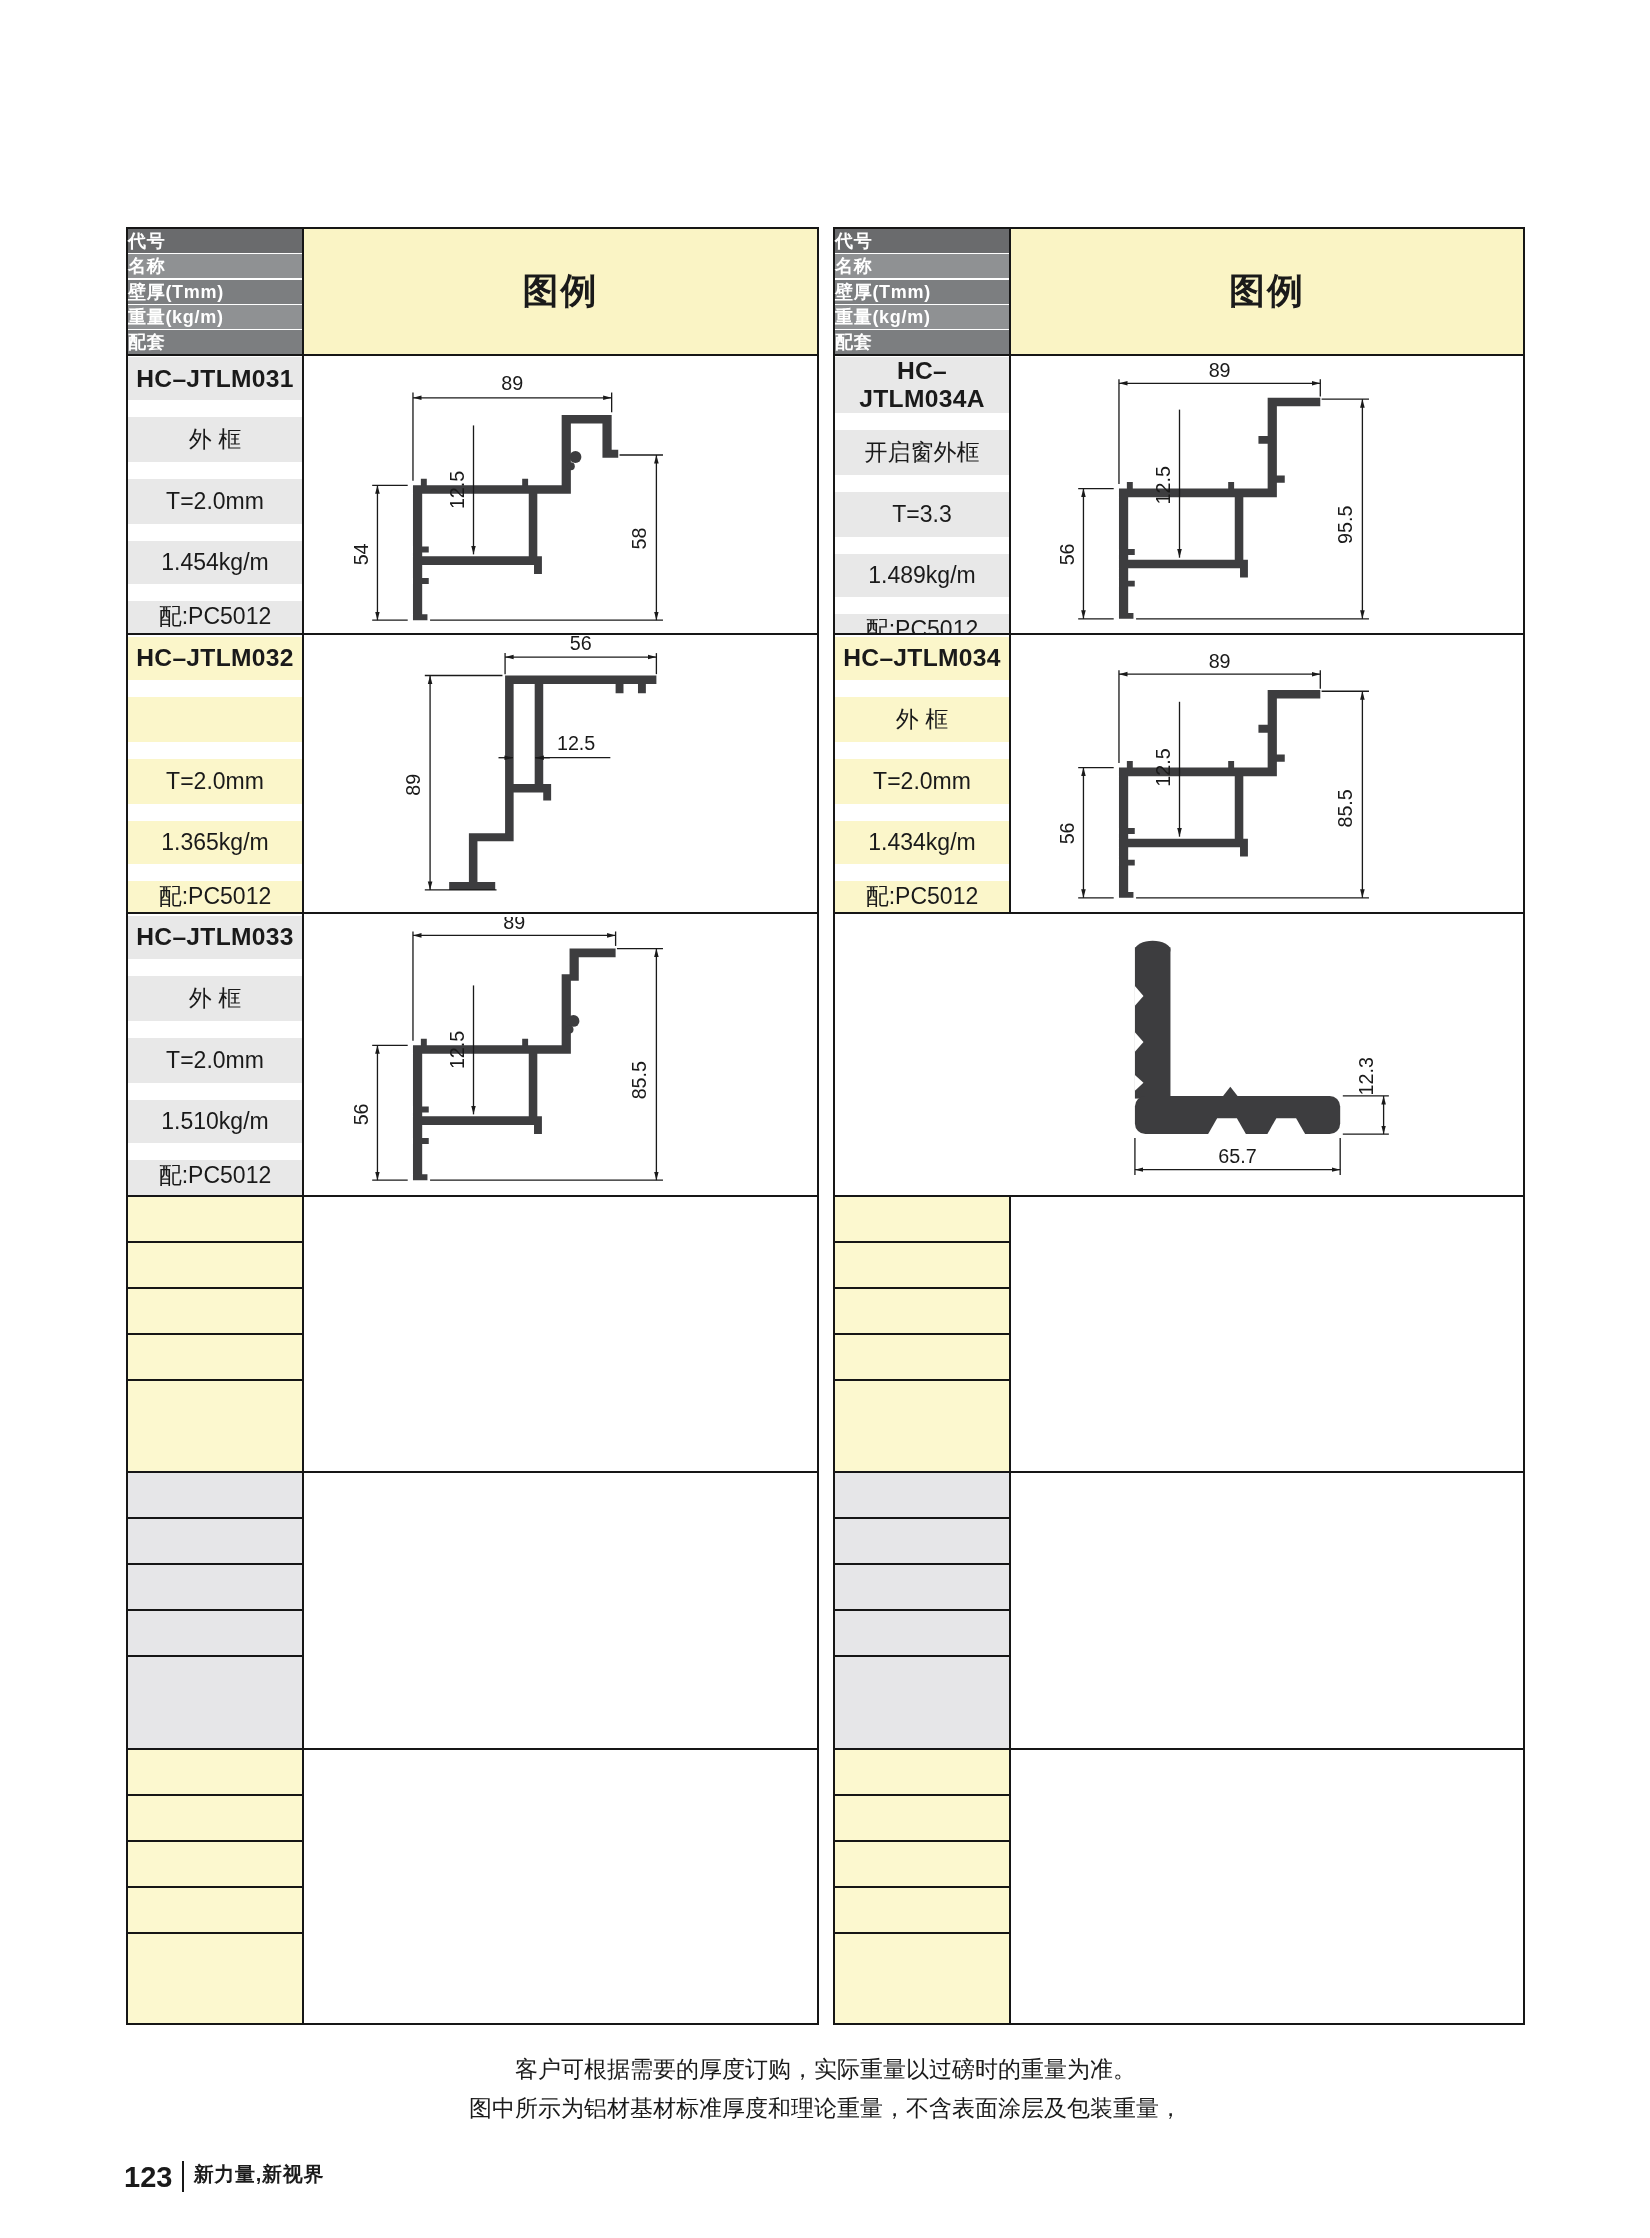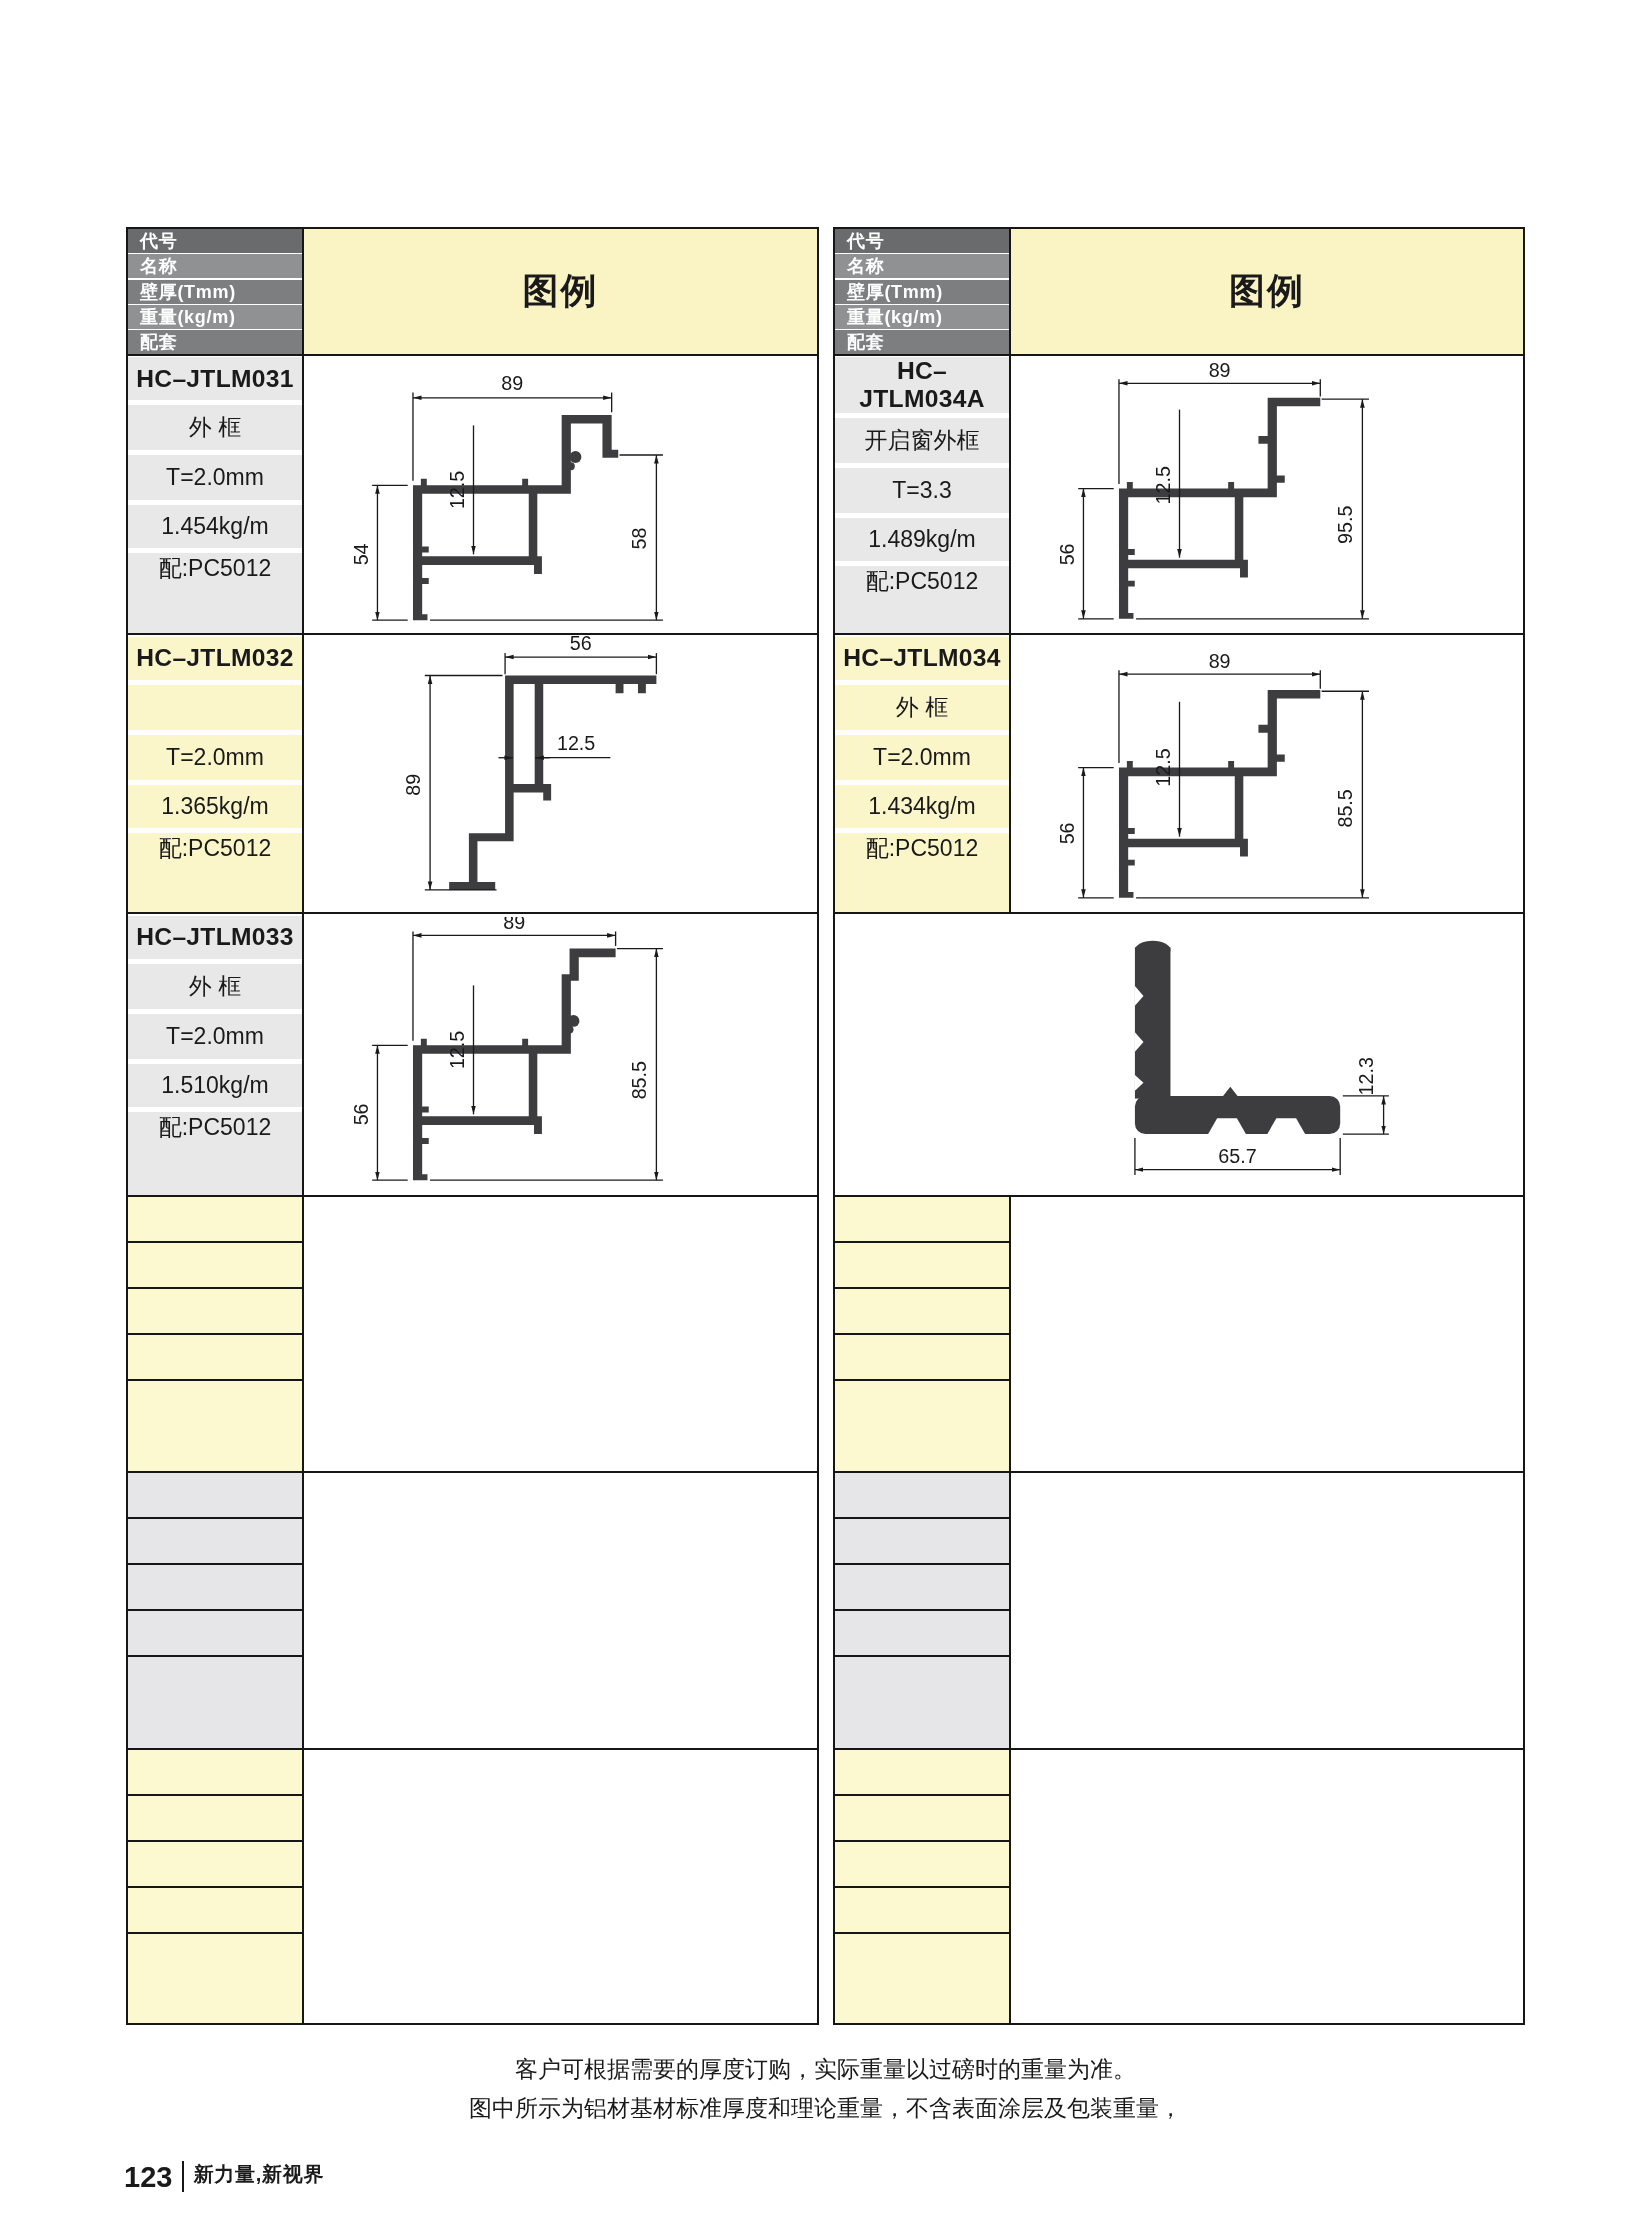--- a/index.html
+++ b/index.html
@@ -7,33 +7,33 @@
        font-family:"Liberation Sans",sans-serif;color:#1a1a1a}
   .cat-table{position:absolute;top:227px;height:1798px;border:2.7px solid #161616;
              background:#fff;display:flex;flex-direction:column}
   #table-left{left:126px;width:693px}
   #table-right{left:833px;width:692px}
 
   .header-block{flex:0 0 118px;display:flex}
   .hdr-labels{width:176px;border-right:2px solid #161616;display:flex;
               flex-direction:column;gap:1.3px;background:#fff}
   .hdr-cell{flex:1;color:#fff;font-weight:700;font-size:18px;display:flex;
-            align-items:center;padding-left:12px;letter-spacing:0.7px}
+            align-items:center;padding-left:0;letter-spacing:0.7px}
   .hdr-cell:nth-child(1){background:var(--header-dark,#6a6b6d)}
   .hdr-cell:nth-child(2){background:var(--header-light,#8f9193)}
   .hdr-cell:nth-child(3){background:var(--header-mid,#7c7e80)}
   .hdr-cell:nth-child(4){background:var(--header-light,#8f9193)}
   .hdr-cell:nth-child(5){background:var(--header-mid,#7c7e80)}
   .legend-cell{flex:1;background:var(--legend-bg,#faf4c5);display:flex;
                align-items:center;justify-content:center;font-weight:700;
                font-size:36px;letter-spacing:2px}
 
   .group{display:flex;border-top:2.7px solid #161616;overflow:hidden}
   .labels{width:176px;border-right:2px solid #161616;display:flex;
-          flex-direction:column;gap:5px;padding-top:1.3px;background:#fff}
+          flex-direction:column;gap:17px;padding-top:1.3px;background:#fff}
   .labels .cell{flex:0 0 43px;display:flex;align-items:center;
                 justify-content:center;font-size:23px;text-align:center}
   .labels .cell:nth-child(2),.labels .cell:nth-child(3){flex-basis:45px}
   .labels .cell.code{font-weight:700;font-size:24.6px;letter-spacing:0.3px}
   .labels .cell.tall{flex:1 1 auto;align-items:flex-start;margin-bottom:0}
   .labels.gray .cell{background:var(--label-gray,#e8e8e8)}
   .labels.yellow .cell{background:var(--label-yellow,#fbf6ca)}
 
   .labels.empty{gap:0;padding-top:0}
   .labels.empty .cell{flex:0 0 46px;border-bottom:2px solid #161616}

